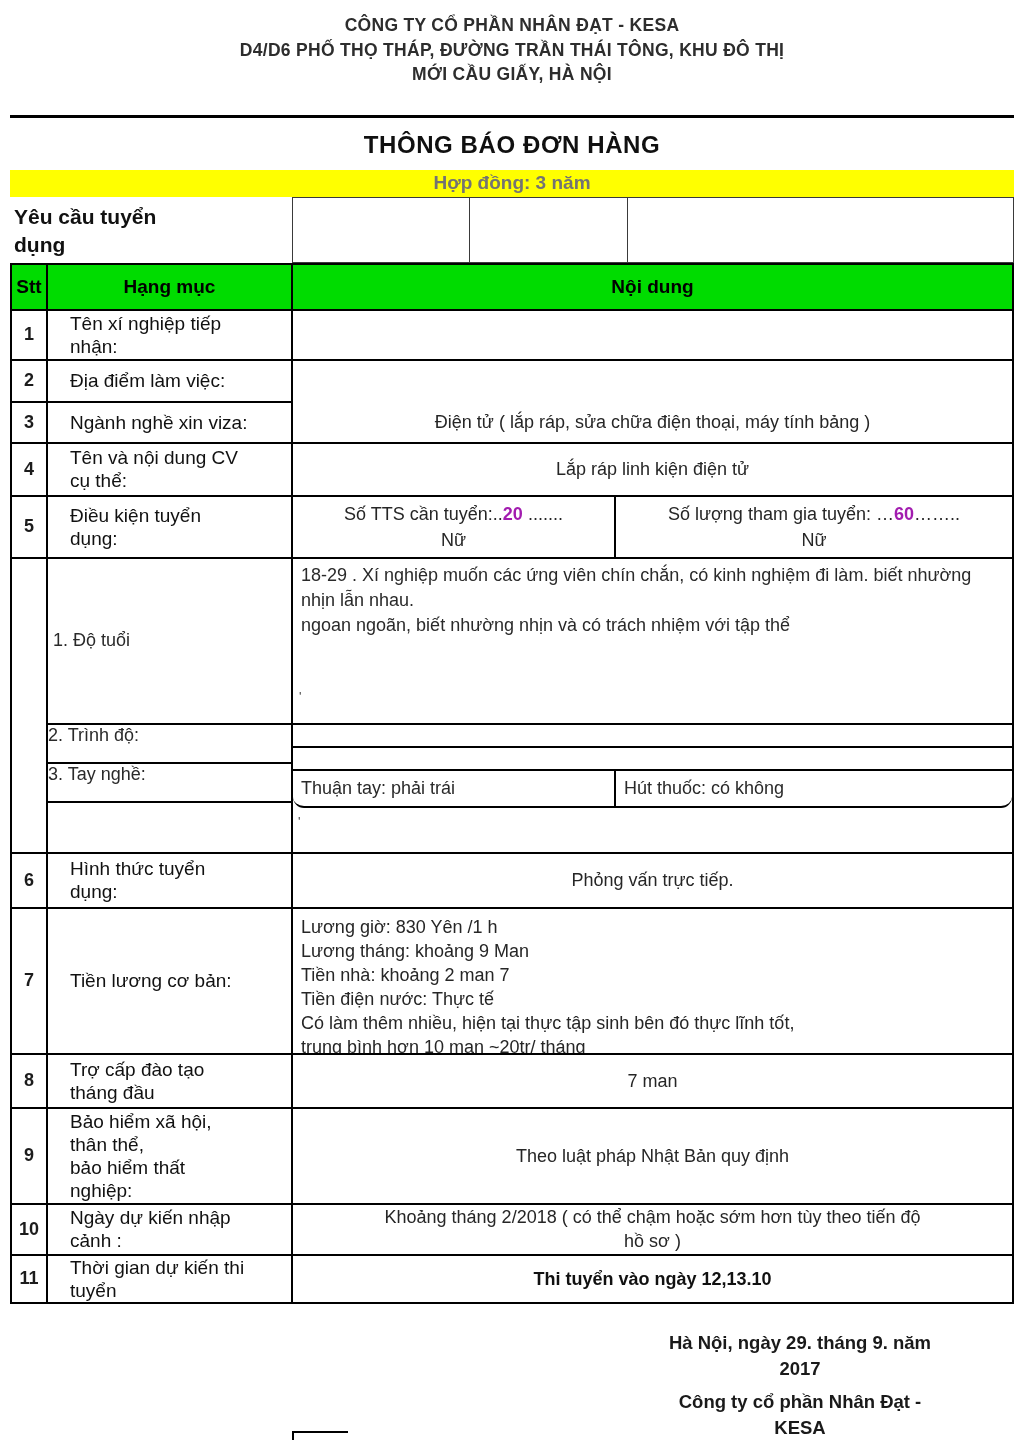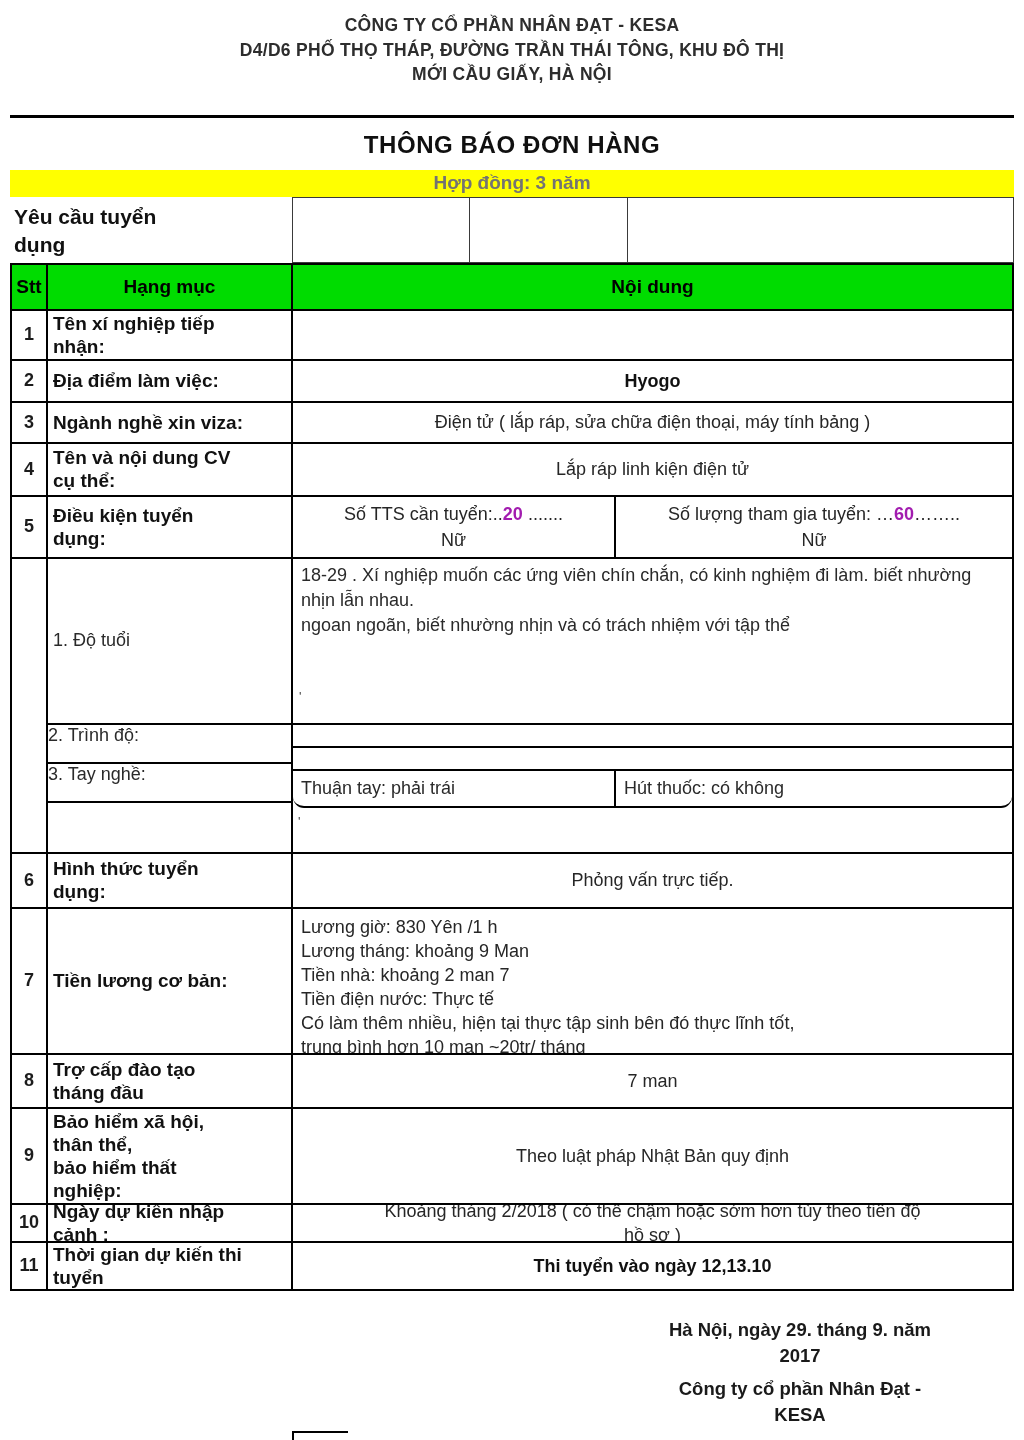--- a/index.html
+++ b/index.html
@@ -42,21 +42,21 @@
   .cell { border-right:2px solid #000; border-bottom:2px solid #000; overflow:hidden; }
   .cell.last { border-right:none; }
   .lastrow .cell { border-bottom:none; }
 
   .thead .cell { background:#00dc00; display:flex; align-items:center; justify-content:center;
                  font-weight:700; font-size:19px; color:#000; }
 
   .stt { display:flex; align-items:center; justify-content:center; font-weight:700; font-size:18px; }
   .lbl {
     display:flex; flex-direction:column; justify-content:center;
-    padding:2px 2px 2px 5px; font-weight:700; font-size:19px; line-height:23px;
+    padding:2px 2px 2px 22px; font-weight:400; font-size:19px; line-height:23px;
     white-space:pre-line; color:#111;
   }
   .ctr {
     display:flex; flex-direction:column; align-items:center; justify-content:center;
     text-align:center; font-size:18px; color:#262626; white-space:pre-line; line-height:24px;
   }
   .bold { font-weight:700; color:#111; }
 
   .split { display:grid; grid-template-columns:323px 1fr; }
   .split > .sub { display:flex; flex-direction:column; align-items:center; justify-content:center;
@@ -129,21 +129,20 @@
     <div class="trow" style="height:50px">
       <div class="cell stt">1</div>
       <div class="cell lbl">Tên xí nghiệp tiếp
 nhận:</div>
       <div class="cell last ctr"></div>
     </div>
 
     <div class="trow" style="height:42px">
       <div class="cell stt">2</div>
       <div class="cell lbl">Địa điểm làm việc:</div>
-      <div class="cell last ctr bold">Hyogo</div>
     </div>
 
     <div class="trow" style="height:41px">
       <div class="cell stt">3</div>
       <div class="cell lbl">Ngành nghề xin viza:</div>
       <div class="cell last ctr">Điện tử ( lắp ráp, sửa chữa điện thoại, máy tính bảng )</div>
     </div>
 
     <div class="trow" style="height:53px">
       <div class="cell stt">4</div>
@@ -222,21 +221,21 @@
 
     <div class="trow" style="height:96px">
       <div class="cell stt">9</div>
       <div class="cell lbl">Bảo hiểm xã hội,
 thân thể,
 bảo hiểm thất
 nghiệp:</div>
       <div class="cell last ctr">Theo luật pháp Nhật Bản quy định</div>
     </div>
 
-    <div class="trow" style="height:38px">
+    <div class="trow" style="height:51px">
       <div class="cell stt">10</div>
       <div class="cell lbl">Ngày dự kiến nhập
 cảnh :</div>
       <div class="cell last ctr">Khoảng tháng 2/2018 ( có thể chậm hoặc sớm hơn tùy theo tiến độ
 hồ sơ )</div>
     </div>
 
     <div class="trow lastrow" style="height:46px">
       <div class="cell stt">11</div>
       <div class="cell lbl">Thời gian dự kiến thi

